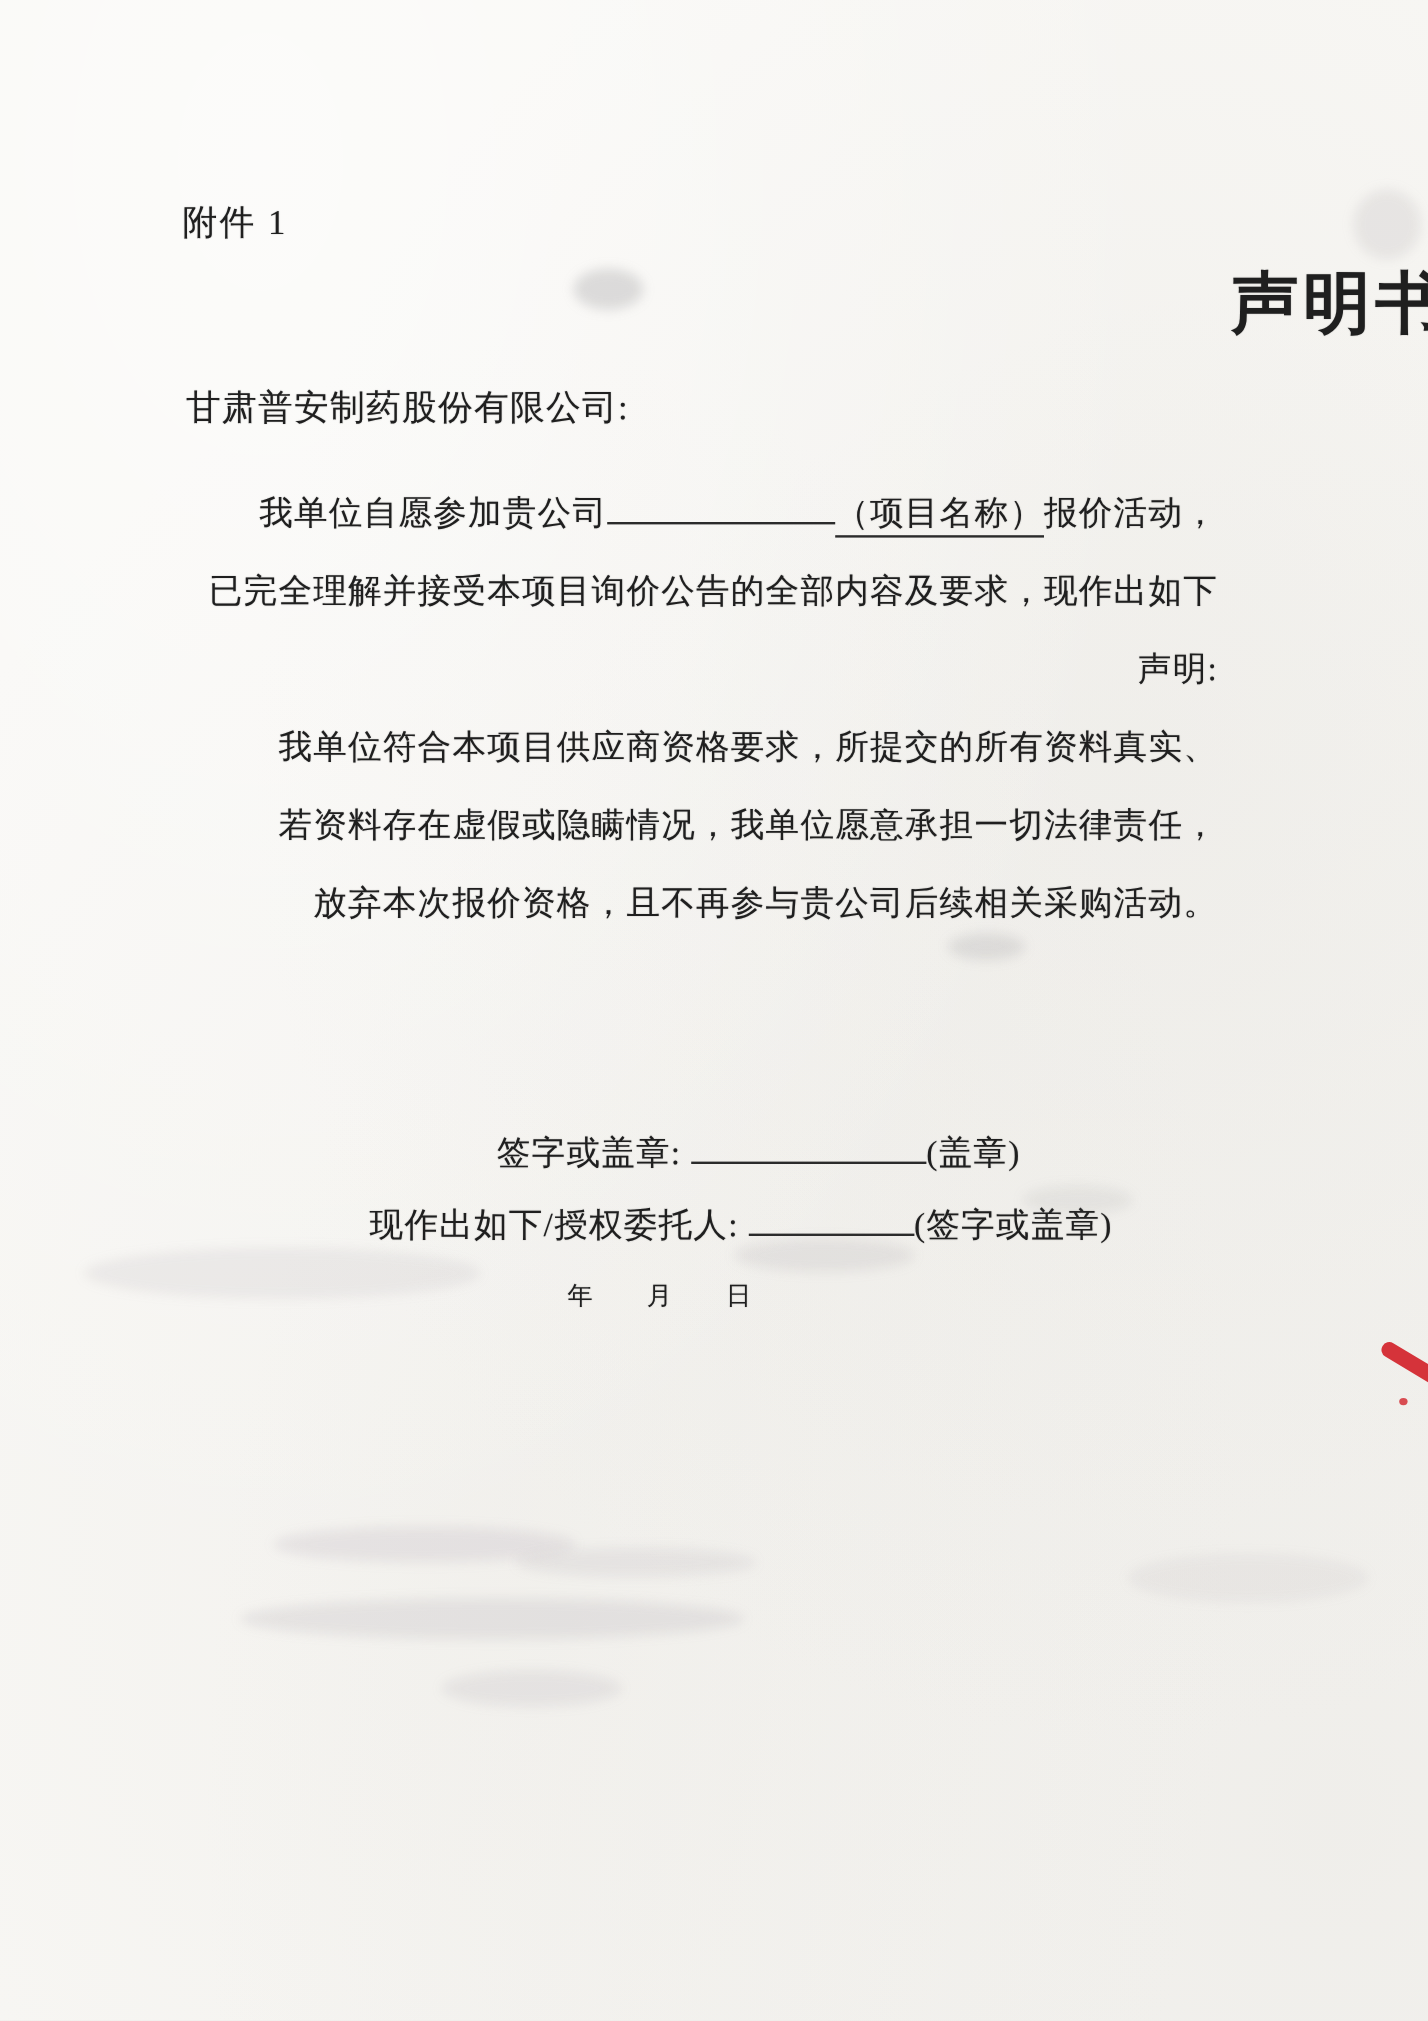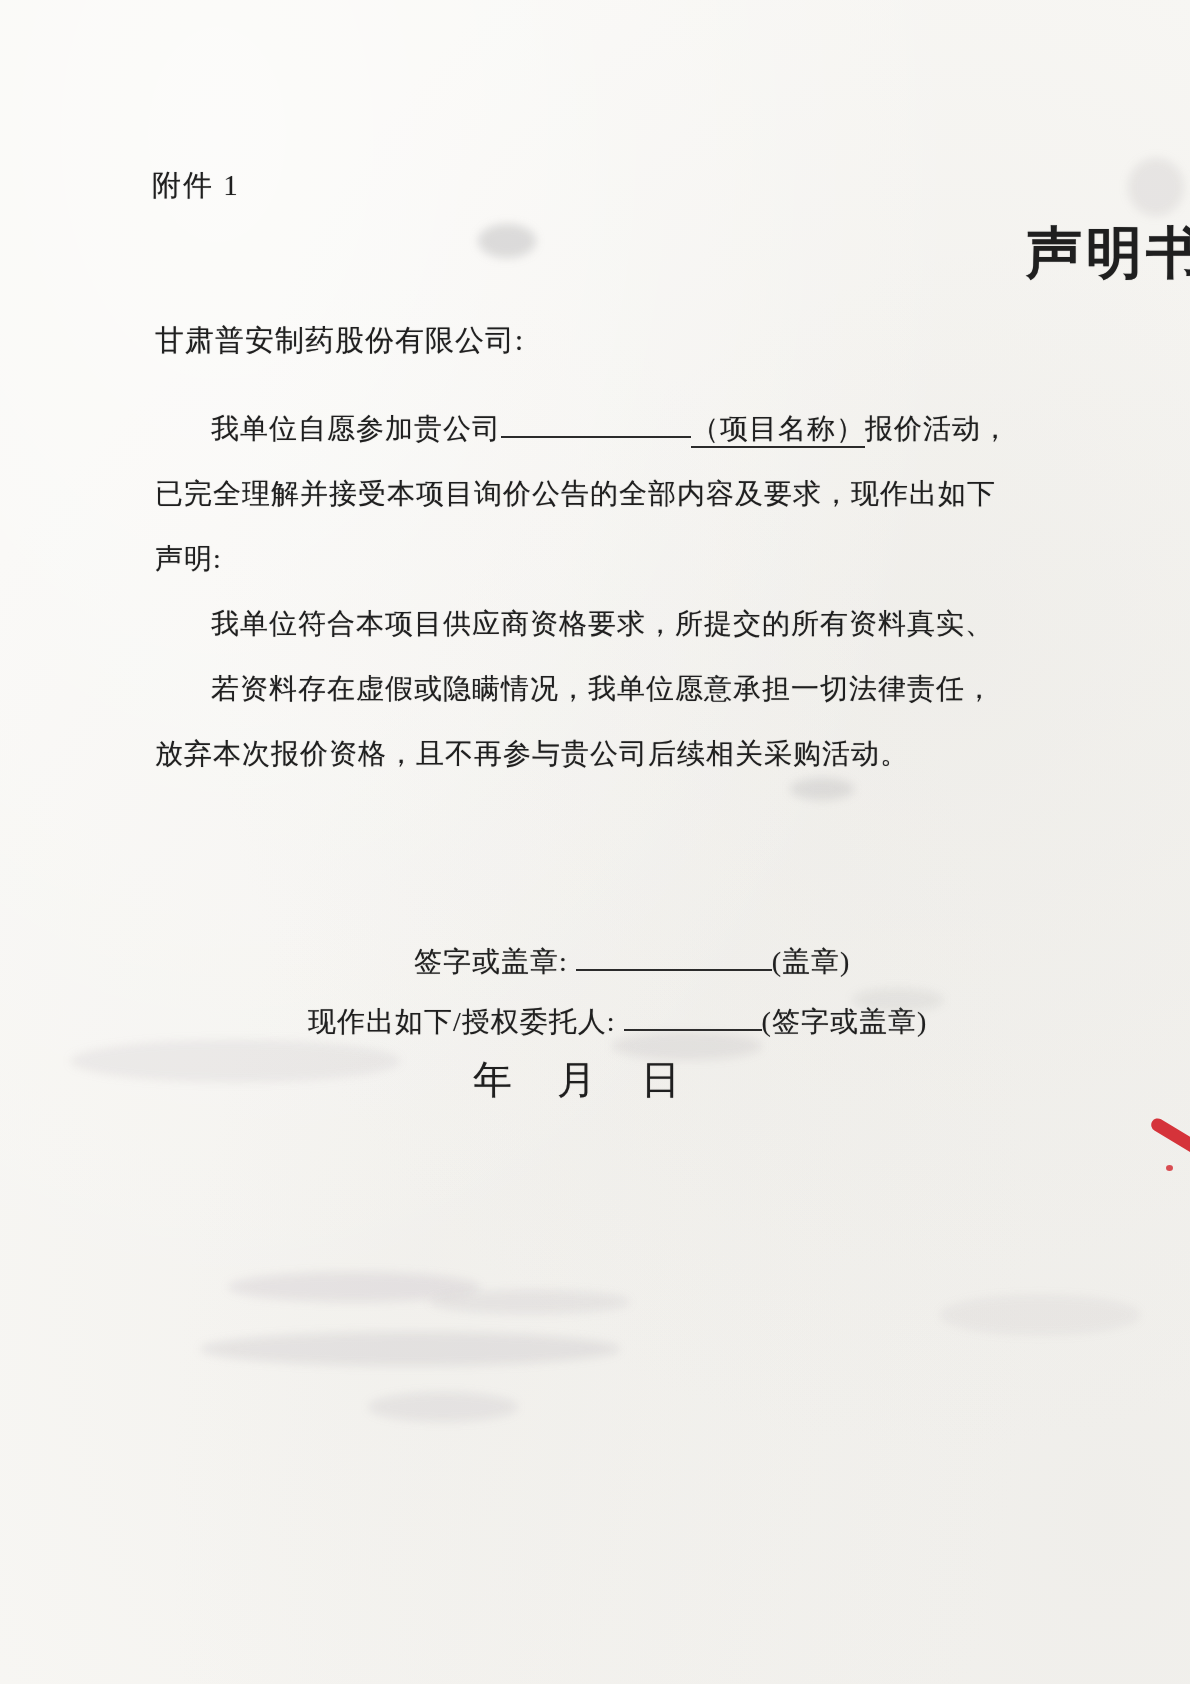--- a/index.html
+++ b/index.html
@@ -32,21 +32,21 @@
     margin:0;
   }
   .addressee{
     position:absolute;left:155px;top:318px;
     font-size:29px;line-height:45px;letter-spacing:1px;font-family:Liberation Serif, serif;
   }
   .body-text{
     position:absolute;left:155px;top:396px;width:860px;
     font-size:28px;letter-spacing:1px;
   }
-  .body-text .line{ line-height:65px; white-space:nowrap; }
+  .body-text .line{ line-height:65px; white-space:nowrap;text-align:right; }
   .indent{ text-indent:56px; }
 
   .blank{
     display:inline-block;
     border-bottom:2px solid #2b2b2b;
     height:1em;
     vertical-align:baseline;
   }
   .blank.project{ width:190px; }
   .blank.company{ width:196px; }
@@ -55,21 +55,21 @@
 
   .sig-line{
     position:absolute;
     font-size:28px;letter-spacing:1px;line-height:44px;
     white-space:nowrap;
   }
   .sig-company{ left:414px; top:940px; }
   .sig-rep{ left:308px; top:1000px; }
   .date-line{
     position:absolute;left:473px;top:1058px;
-    font-size:39px;line-height:44px;white-space:nowrap;font-family:Liberation Serif, serif;
+    font-size:21px;line-height:44px;white-space:nowrap;font-family:Liberation Serif, serif;
   }
   .date-line .d-sep{ display:inline-block; width:45px; }
 
   
   .stamp-stroke{
     position:absolute;left:1148px;top:1130px;
     width:58px;height:13px;
     background:#d2232a;border-radius:7px;
     transform:rotate(31deg);
     opacity:.92;

